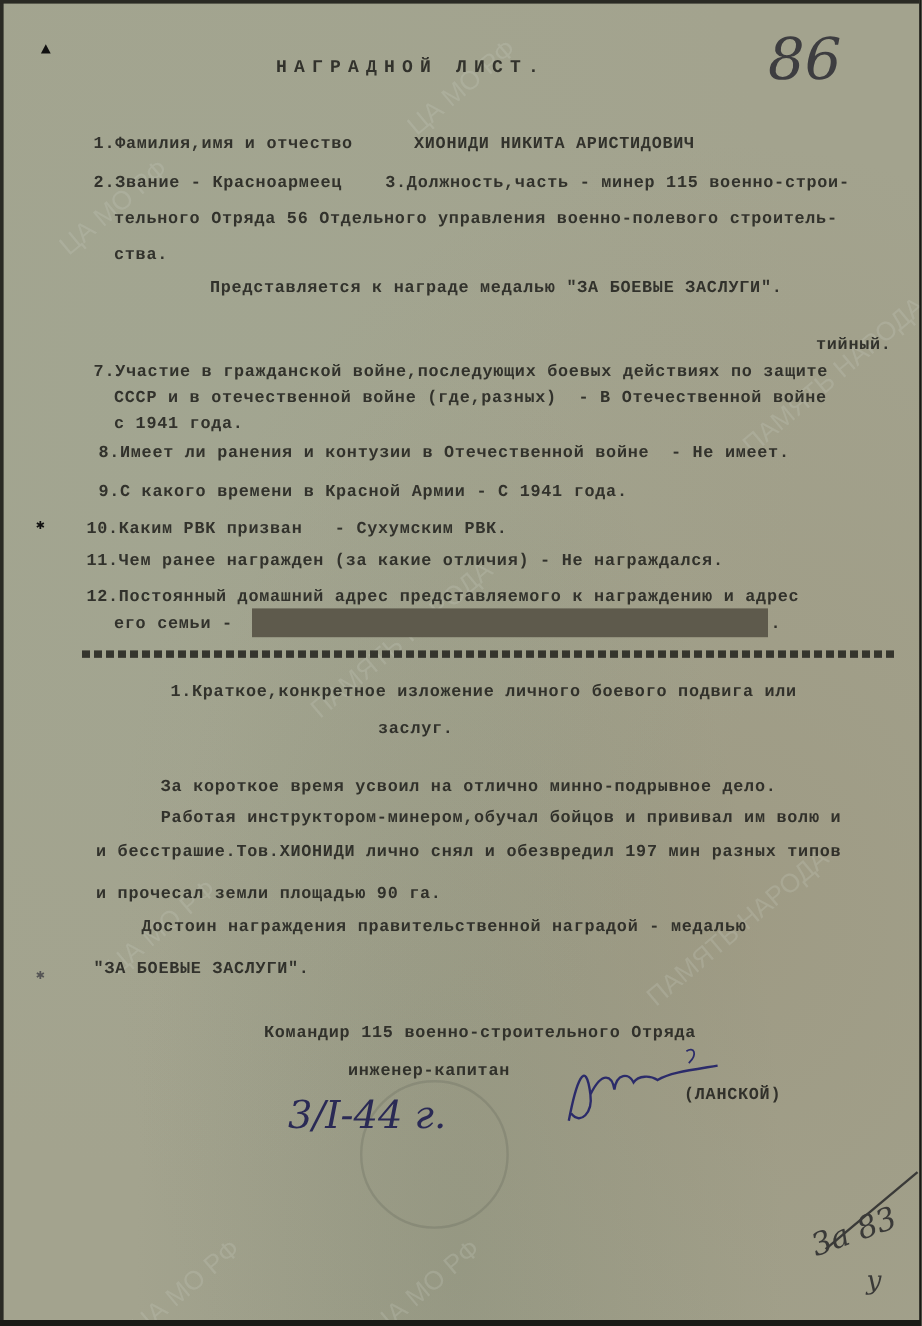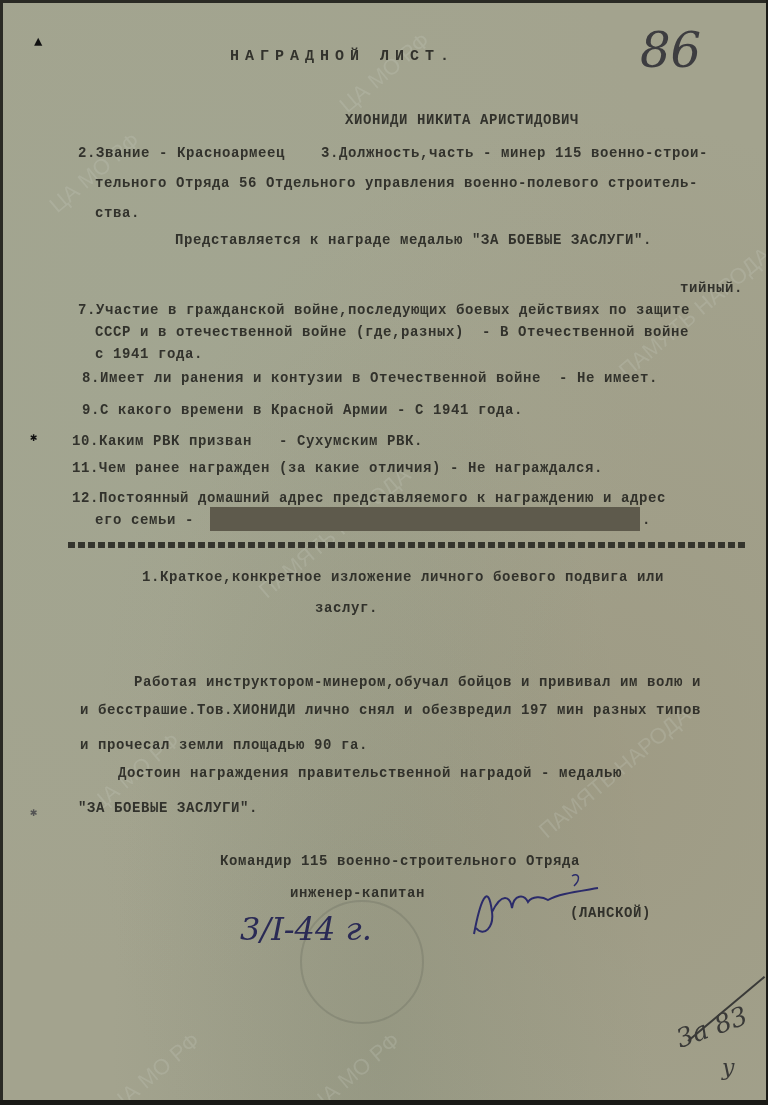--- a/index.html
+++ b/index.html
@@ -72,20 +72,21 @@
   <div class="watermark" style="left:300px;top:1060px;">ЦА МО РФ</div>
 
   <div class="mark" style="left:34px;top:34px;">▲</div>
   <div class="mark" style="left:30px;top:430px;font-size:12px;">✱</div>
   <div class="mark" style="left:30px;top:805px;font-size:12px;color:#555;">✱</div>
 
   <div class="hand" style="left:640px;top:22px;font-size:48px;color:#3d3d40;">86</div>
 
   <div class="t title" style="left:230px;top:48px;">НАГРАДНОЙ ЛИСТ.</div>
 
+  <div class="t" style="left:78px;top:112px;">1.Фамилия,имя и отчество</div>
   <div class="t" style="left:345px;top:112px;">ХИОНИДИ НИКИТА АРИСТИДОВИЧ</div>
 
   <div class="t" style="left:78px;top:145px;">2.Звание - Красноармеец    3.Должность,часть - минер 115 военно-строи-</div>
   <div class="t" style="left:95px;top:175px;">тельного Отряда 56 Отдельного управления военно-полевого строитель-</div>
   <div class="t" style="left:95px;top:205px;">ства.</div>
 
   <div class="t" style="left:175px;top:232px;">Представляется к награде медалью "ЗА БОЕВЫЕ ЗАСЛУГИ".</div>
 
   <div class="t" style="left:680px;top:280px;">тийный.</div>
 
@@ -101,20 +102,21 @@
   <div class="t" style="left:72px;top:490px;">12.Постоянный домашний адрес представляемого к награждению и адрес</div>
   <div class="t" style="left:95px;top:512px;">его семьи -</div>
   <div class="redact"></div>
   <div class="t" style="left:642px;top:512px;">.</div>
 
   <div class="divider"></div>
 
   <div class="t" style="left:142px;top:569px;">1.Краткое,конкретное изложение личного боевого подвига или</div>
   <div class="t" style="left:315px;top:600px;">заслуг.</div>
 
+  <div class="t" style="left:134px;top:648px;">За короткое время усвоил на отлично минно-подрывное дело.</div>
   <div class="t" style="left:134px;top:674px;">Работая инструктором-минером,обучал бойцов и прививал им волю и</div>
   <div class="t" style="left:80px;top:702px;">и бесстрашие.Тов.ХИОНИДИ лично снял и обезвредил 197 мин разных типов</div>
   <div class="t" style="left:80px;top:737px;">и прочесал земли площадью 90 га.</div>
   <div class="t" style="left:118px;top:765px;">Достоин награждения правительственной наградой - медалью</div>
   <div class="t" style="left:78px;top:800px;">"ЗА БОЕВЫЕ ЗАСЛУГИ".</div>
 
   <div class="t" style="left:220px;top:853px;">Командир 115 военно-строительного Отряда</div>
   <div class="t" style="left:290px;top:885px;">инженер-капитан</div>
   <div class="stamp"></div>
   <div class="hand" style="left:240px;top:910px;font-size:32px;color:#2a2a55;">3/I-44 г.</div>

